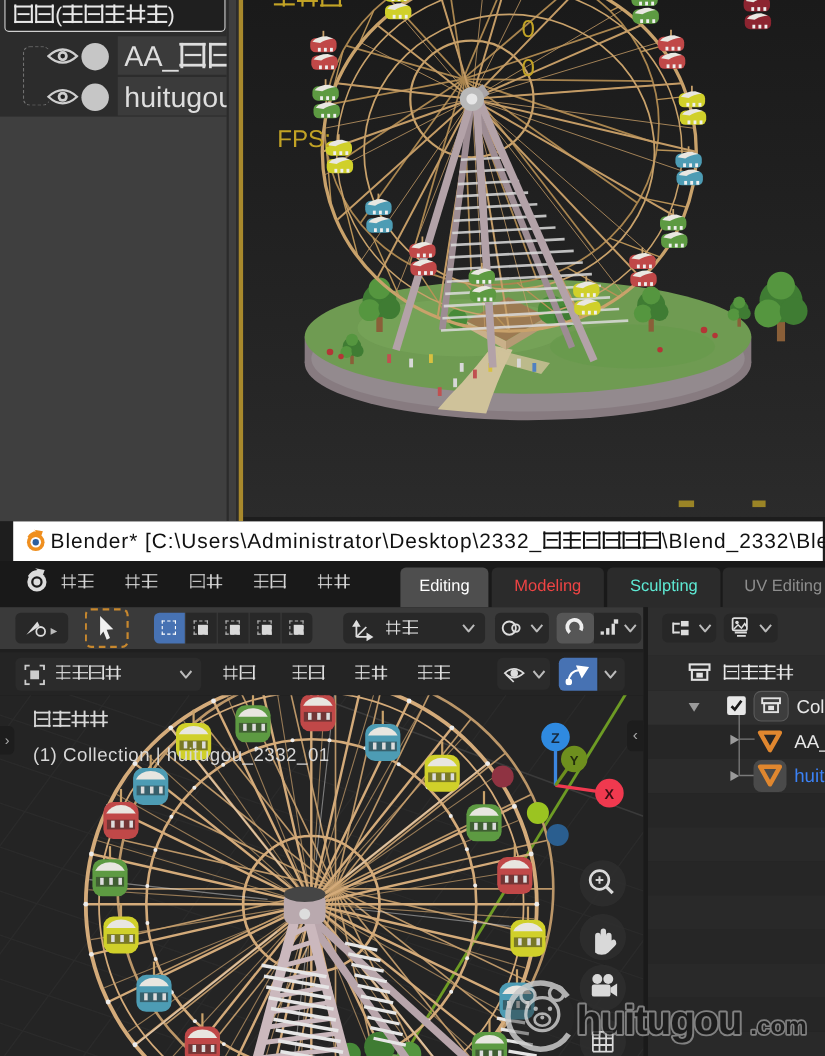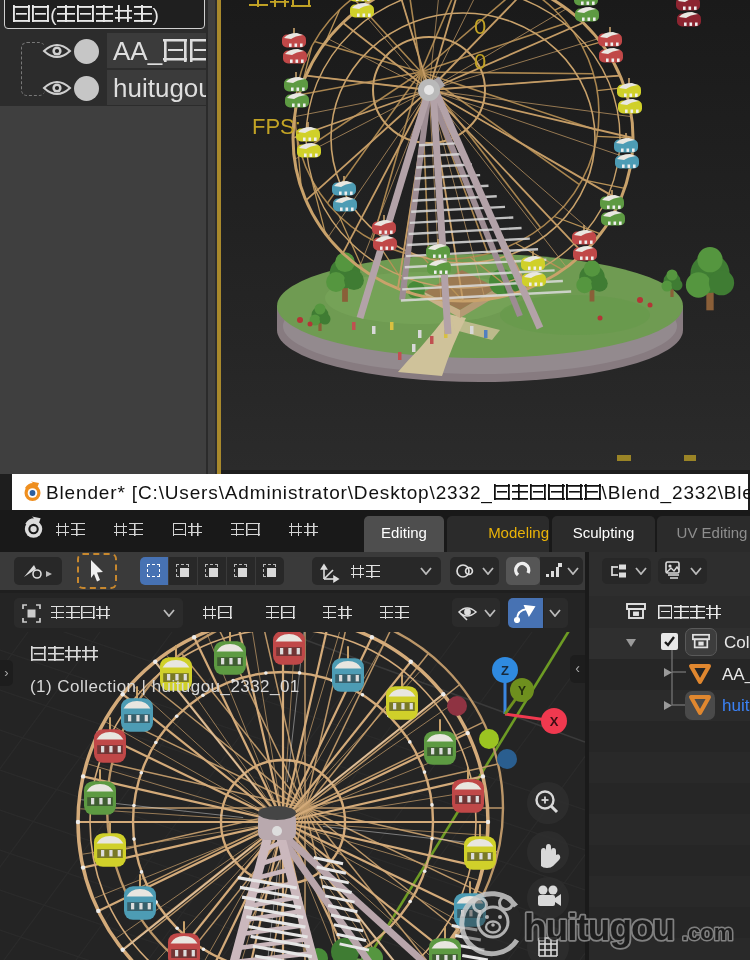--- a/index.html
+++ b/index.html
@@ -409,22 +409,22 @@
       <circle cx="9.5" cy="12" r="4.8" fill="#191919"></circle>
       <circle cx="9.5" cy="12" r="2.9" fill="#dcdcdc"></circle>
 <path d="M2,7 Q5,2 10,2 L8,0.5 l8,1.5 -2.5,7 -2,-3 Q7,5 4,9 Z" fill="#dcdcdc"></path>
     </svg>
 <div class="abs" style="left:55px;top:11px;color:#d5d5d5;font-size:15px"><i class="cj cjc"></i><i class="cj cja"></i></div>
 <div class="abs" style="left:113px;top:11px;color:#d5d5d5;font-size:15px"><i class="cj cjc"></i><i class="cj cja"></i></div>
 <div class="abs" style="left:172px;top:11px;color:#d5d5d5;font-size:15px"><i class="cj cjb"></i><i class="cj cjc"></i></div>
 <div class="abs" style="left:230px;top:11px;color:#d5d5d5;font-size:15px"><i class="cj cja"></i><i class="cj cjb"></i></div>
 <div class="abs" style="left:288px;top:11px;color:#d5d5d5;font-size:15px"><i class="cj cjc"></i><i class="cj cjc"></i></div>
 <div class="abs" style="left:364px;top:6px;width:80px;height:36px;background:#4e4e4e;color:#ffffff;font-size:15px;border-radius:5px 5px 0 0;text-align:center;line-height:34px">Editing</div>
-<div class="abs" style="left:447px;top:6px;width:102px;height:36px;background:#2b2b2b;color:#eab308;font-size:15px;border-radius:5px 5px 0 0;text-align:right;line-height:34px">Modeling</div>
-<div class="abs" style="left:552px;top:6px;width:103px;height:36px;background:#2b2b2b;color:#ffffff;font-size:15px;border-radius:5px 5px 0 0;text-align:center;line-height:34px">Sculpting</div>
+<div class="abs" style="left:447px;top:6px;width:102px;height:36px;background:#2b2b2b;color:#ef4444;font-size:15px;border-radius:5px 5px 0 0;text-align:center;line-height:34px">Modeling</div>
+<div class="abs" style="left:552px;top:6px;width:103px;height:36px;background:#2b2b2b;color:#5eead4;font-size:15px;border-radius:5px 5px 0 0;text-align:center;line-height:34px">Sculpting</div>
 <div class="abs" style="left:657px;top:6px;width:110px;height:36px;background:#2b2b2b;color:#8e8e8e;font-size:15px;border-radius:5px 5px 0 0;text-align:center;line-height:34px">UV Editing</div>
 </div>
 <div class="abs" style="left:0;top:552px;width:750px;height:38px;background:#3a3a3a">
 <div class="abs" style="left:14px;top:5px;width:48px;height:28px;background:#282828;border-radius:5px"></div>
 <svg class="abs" style="left:20px;top:9px" width="36" height="22" viewBox="0 0 36 22">
 <path d="M4,16 L14,4 L16,8 Z" fill="#ddd"></path>
       <circle cx="17" cy="13" r="4" fill="none" stroke="#ddd" stroke-width="1.6"></circle>
       <path d="M26,10 l6,3 -6,3 z" fill="#bbb"></path>
     </svg>
 <div class="abs" style="left:77px;top:1px;width:40px;height:36px;border:2px dashed #c8882e;border-radius:6px"></div>

